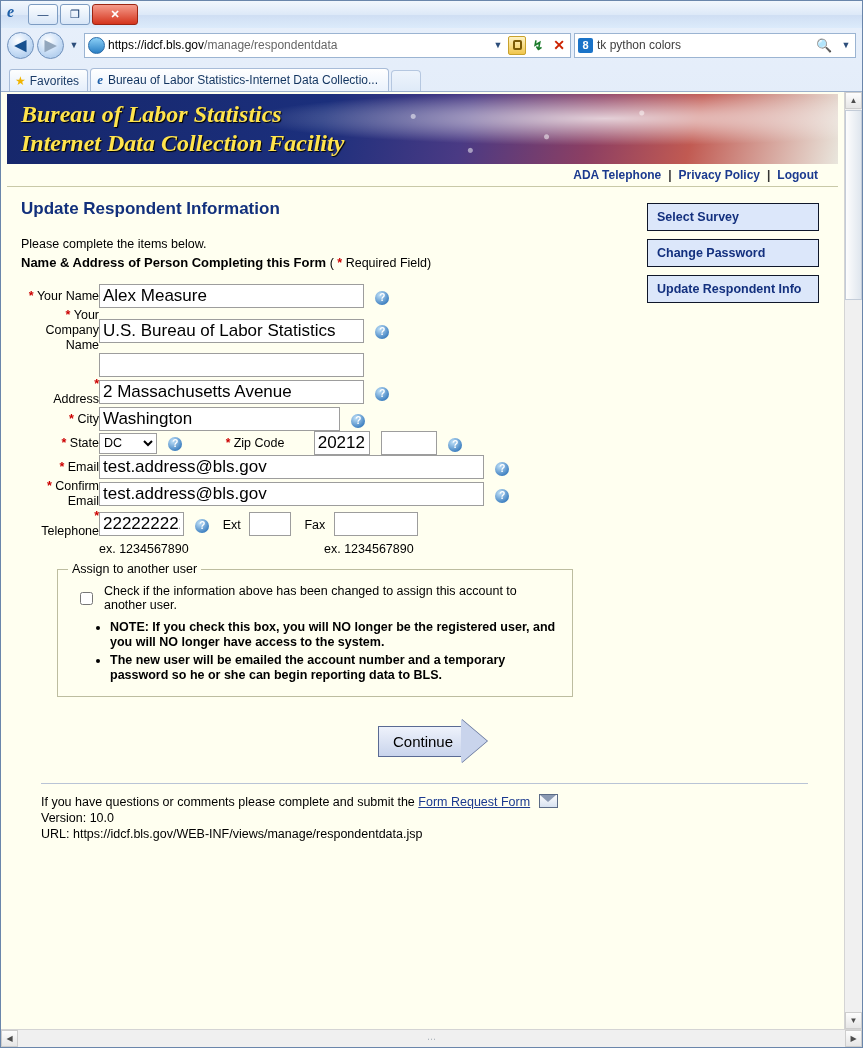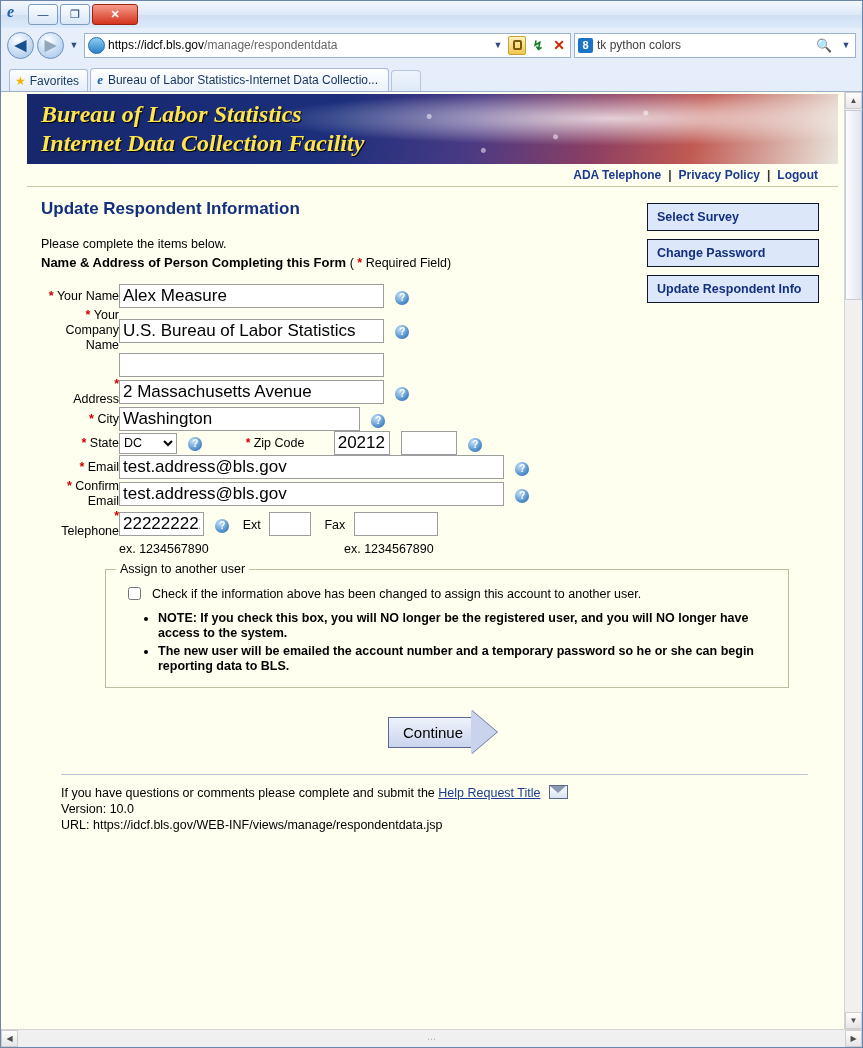--- a/index.html
+++ b/index.html
@@ -233,21 +233,20 @@
     display: flex;
     background: #fffff0;
     position: relative;
     overflow: hidden;
   }
   .page {
     flex: 1;
     background: #fffff0;
     overflow: hidden;
     position: relative;
-    padding-left: 20px;
   }
 
   
   .vscroll {
     width: 17px;
     background: #f0f0f0;
     border-left: 1px solid #d4d4d4;
     display: flex;
     flex-direction: column;
   }
@@ -415,22 +414,22 @@
     margin-left: 8px;
     vertical-align: middle;
   }
   .ex {
     font-size: 12.5px;
     color: #000;
     padding-top: 3px;
   }
 
   fieldset.assign {
-    margin: 6px 0 0 64px;
-    width: 684px;
+    margin: 6px 0 0 36px;
+    width: 516px;
     border: 1px solid #bdbda0;
     background: transparent;
     padding: 6px 10px 10px 10px;
     box-sizing: border-box;
   }
   fieldset.assign legend {
     font-size: 12.5px;
     color: #000;
     padding: 0 4px;
   }
@@ -712,21 +711,21 @@
         <div class="continue-wrap">
           <span class="continue-btn">
             <span class="arrow-body">Continue</span>
             <span class="arrow-head"></span>
           </span>
         </div>
 
         <hr class="footline">
         <div class="footer">
           <span>If you have questions or comments please complete and submit the</span>
-          <a href="#">Help Request Title</a>
+          <a href="#">Form Request Form</a>
           <span class="mail-icon"></span>
           <div>Version: 10.0</div>
           <div>URL: https://idcf.bls.gov/WEB-INF/views/manage/respondentdata.jsp</div>
         </div>
 
       </div>
     </div>
 
     <div class="vscroll">
       <div class="arrow">▲</div>

